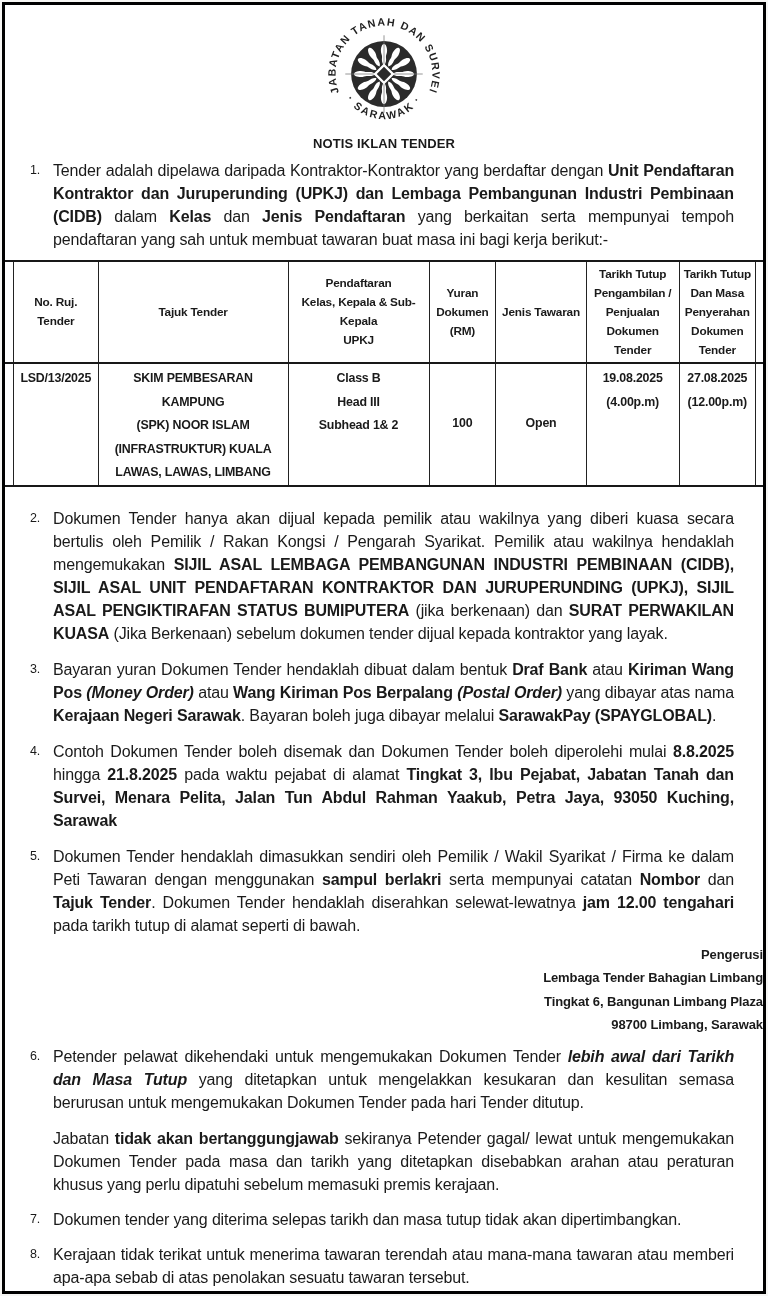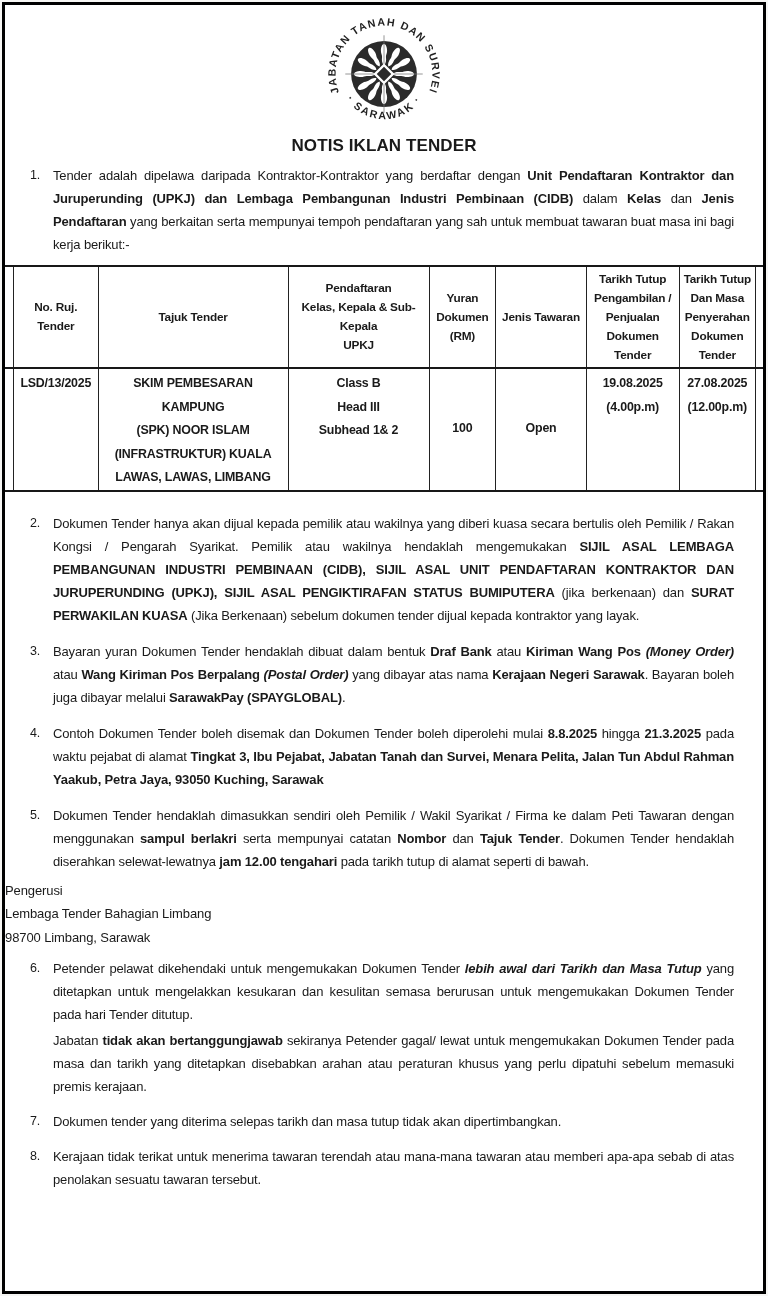--- a/index.html
+++ b/index.html
@@ -10,40 +10,40 @@
   .page{
     position:absolute;inset:2px;border:3px solid #000;background:#fff;
     overflow:hidden;padding-top:9px;box-sizing:border-box;
   }
   .b{font-weight:bold;}
   .i{font-style:italic;}
 
   .seal{display:block;margin:0 auto;}
 
   .title{
-    text-align:center;font-weight:bold;font-size:17px;margin-top:2px;
+    text-align:center;font-weight:bold;font-size:13px;margin-top:2px;
     letter-spacing:0.1px;
   }
 
   .item{display:flex;margin:0 29px 0 25px;}
   .item .num{
     width:23px;flex:none;font-size:12.5px;line-height:23px;letter-spacing:-0.15px;
   }
   .item .body{flex:1;min-width:0;}
   .item p{
-    margin:0;font-size:13px;line-height:23px;text-align:justify;
+    margin:0;font-size:16px;line-height:23px;text-align:justify;
     letter-spacing:-0.15px;
   }
   #item-1{margin-top:8px;}
   #item-2{margin-top:20px;}
   #item-3,#item-4,#item-5{margin-top:13px;}
   #item-6{margin-top:8px;}
   #item-7{margin-top:12px;}
   #item-8{margin-top:12px;}
-  #item-6 .para-c{margin-top:3px;}
+  #item-6 .para-c{margin-top:13px;}
 
   
   .table-section{
     position:relative;margin-top:9px;
     border-top:2px solid #181818;border-bottom:2px solid #181818;
   }
   .mid-rule{
     position:absolute;left:0;right:0;top:100px;height:2px;background:#181818;z-index:2;
   }
   table.tender{
@@ -57,21 +57,21 @@
   }
   table.tender th{
     height:100px;vertical-align:middle;font-size:11.8px;line-height:19px;
   }
   table.tender td{
     height:93px;vertical-align:top;padding-top:5px;font-size:12.4px;line-height:23.5px;
   }
   table.tender td.mid{vertical-align:middle;padding-top:0;}
 
   .address{
-    text-align:left;font-weight:normal;font-size:13px;line-height:23.5px;
+    text-align:right;font-weight:bold;font-size:13px;line-height:23.5px;
     margin-top:6px;letter-spacing:-0.1px;
   }
 </style>
 </head>
 <body>
 
 <div class="page">
 
   <svg class="seal" viewBox="0 0 128 124" width="124" height="120">
     <defs>
@@ -179,34 +179,35 @@
   <div class="item" id="item-3">
     <div class="num">3.</div>
     <div class="body">
         <p><span>Bayaran yuran Dokumen Tender hendaklah dibuat dalam bentuk </span><span class="b">Draf Bank</span><span> atau </span><span class="b">Kiriman Wang Pos </span><span class="b i">(Money Order)</span><span> atau </span><span class="b">Wang Kiriman Pos Berpalang </span><span class="b i">(Postal Order)</span><span> yang dibayar atas nama </span><span class="b">Kerajaan Negeri Sarawak</span><span>. Bayaran boleh juga dibayar melalui </span><span class="b">SarawakPay (SPAYGLOBAL)</span><span>.</span></p>
       </div>
   </div>
 
   <div class="item" id="item-4">
     <div class="num">4.</div>
     <div class="body">
-        <p><span>Contoh Dokumen Tender boleh disemak dan Dokumen Tender boleh diperolehi mulai </span><span class="b">8.8.2025</span><span> hingga </span><span class="b">21.3.2025</span><span> pada waktu pejabat di alamat  </span><span class="b">Tingkat 3, Ibu Pejabat, Jabatan Tanah dan Survei, Menara Pelita, Jalan Tun Abdul Rahman Yaakub, Petra Jaya, 93050 Kuching, Sarawak</span></p>
+        <p><span>Contoh Dokumen Tender boleh disemak dan Dokumen Tender boleh diperolehi mulai </span><span class="b">8.8.2025</span><span> hingga </span><span class="b">21.8.2025</span><span> pada waktu pejabat di alamat  </span><span class="b">Tingkat 3, Ibu Pejabat, Jabatan Tanah dan Survei, Menara Pelita, Jalan Tun Abdul Rahman Yaakub, Petra Jaya, 93050 Kuching, Sarawak</span></p>
       </div>
   </div>
 
   <div class="item" id="item-5">
     <div class="num">5.</div>
     <div class="body">
         <p><span>Dokumen Tender hendaklah dimasukkan sendiri oleh Pemilik / Wakil Syarikat / Firma ke dalam Peti Tawaran dengan menggunakan </span><span class="b">sampul berlakri</span><span> serta mempunyai catatan </span><span class="b">Nombor</span><span> dan </span><span class="b">Tajuk Tender</span><span>. Dokumen Tender hendaklah diserahkan selewat-lewatnya </span><span class="b">jam 12.00 tengahari</span><span> pada tarikh tutup di alamat seperti di bawah.</span></p>
       </div>
   </div>
 
   <div class="address">
     <div>Pengerusi</div>
     <div>Lembaga Tender Bahagian Limbang</div>
+    <div>Tingkat 6, Bangunan Limbang Plaza</div>
     <div>98700 Limbang, Sarawak</div>
   </div>
 
   <div class="item" id="item-6">
     <div class="num">6.</div>
     <div class="body">
       <p class="para-a"><span>Petender pelawat dikehendaki untuk mengemukakan Dokumen Tender </span><span class="b i">lebih awal dari Tarikh dan Masa Tutup</span><span> yang ditetapkan untuk mengelakkan kesukaran dan kesulitan semasa berurusan untuk mengemukakan Dokumen Tender pada hari Tender ditutup.</span></p>
       <p class="para-c"><span>Jabatan </span><span class="b">tidak akan bertanggungjawab</span><span> sekiranya Petender gagal/ lewat untuk mengemukakan Dokumen Tender pada masa dan tarikh yang ditetapkan disebabkan arahan atau peraturan khusus yang perlu dipatuhi sebelum memasuki premis kerajaan.</span></p>
     </div>
   </div>

